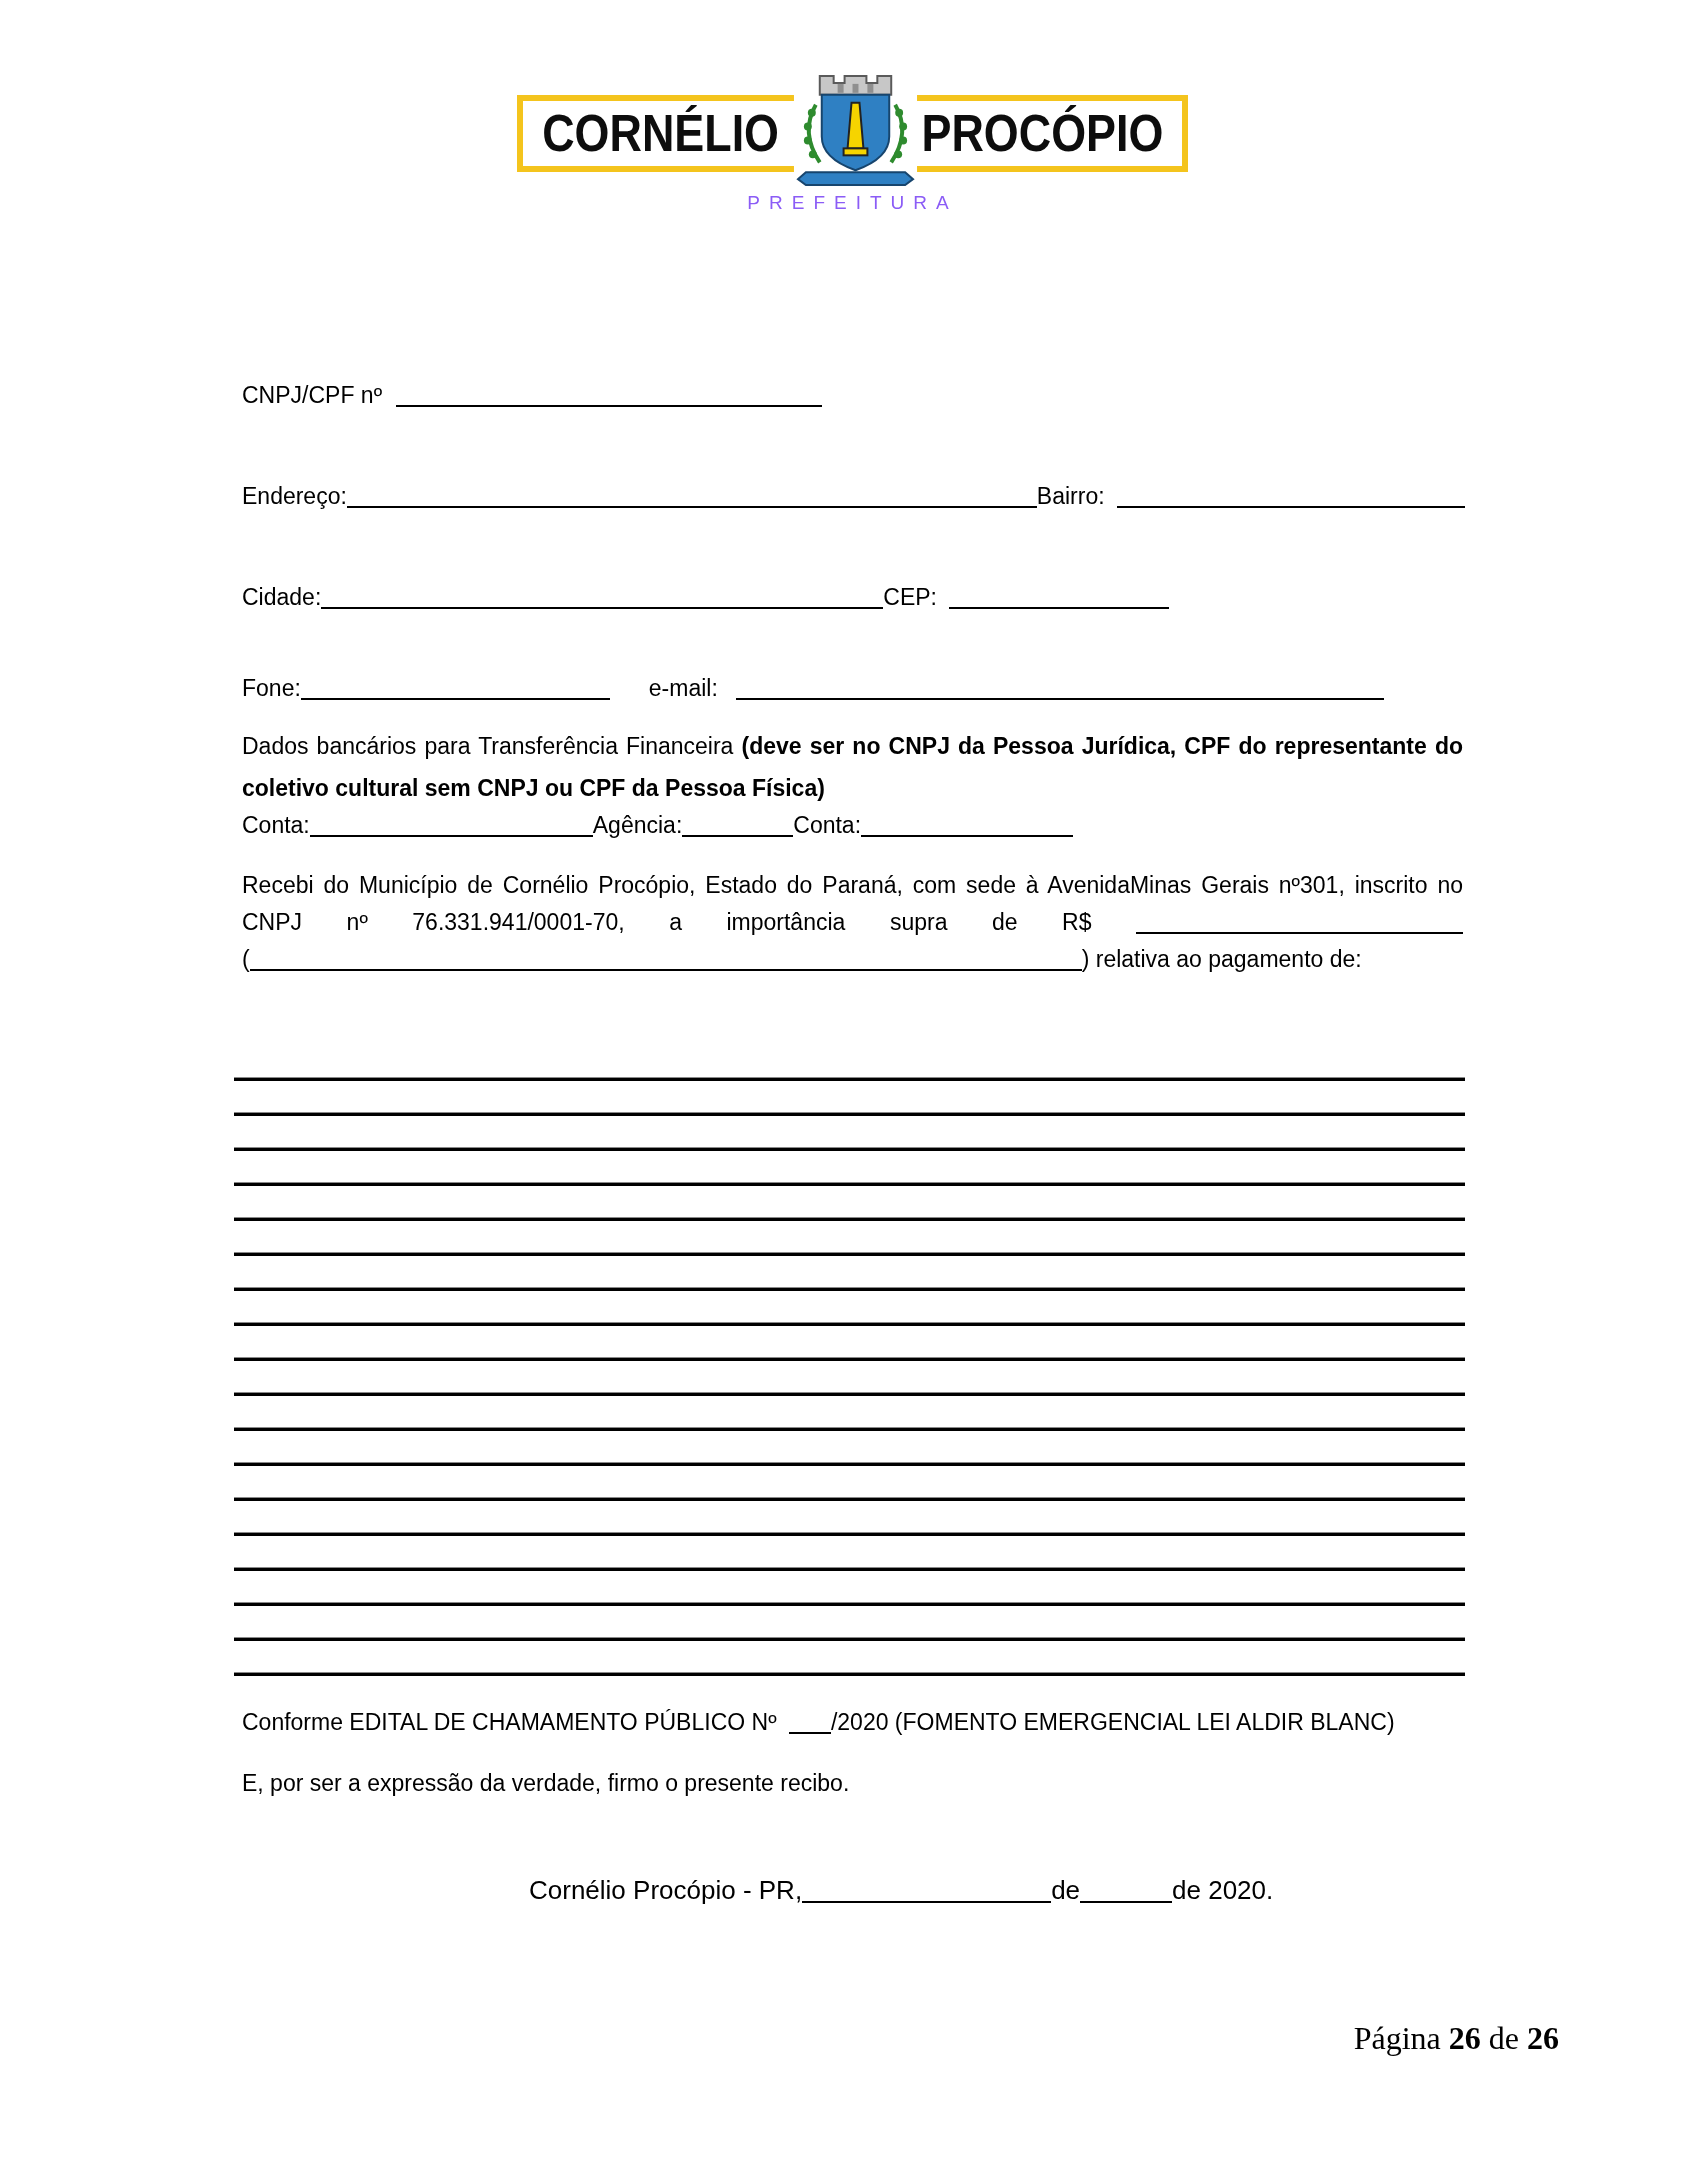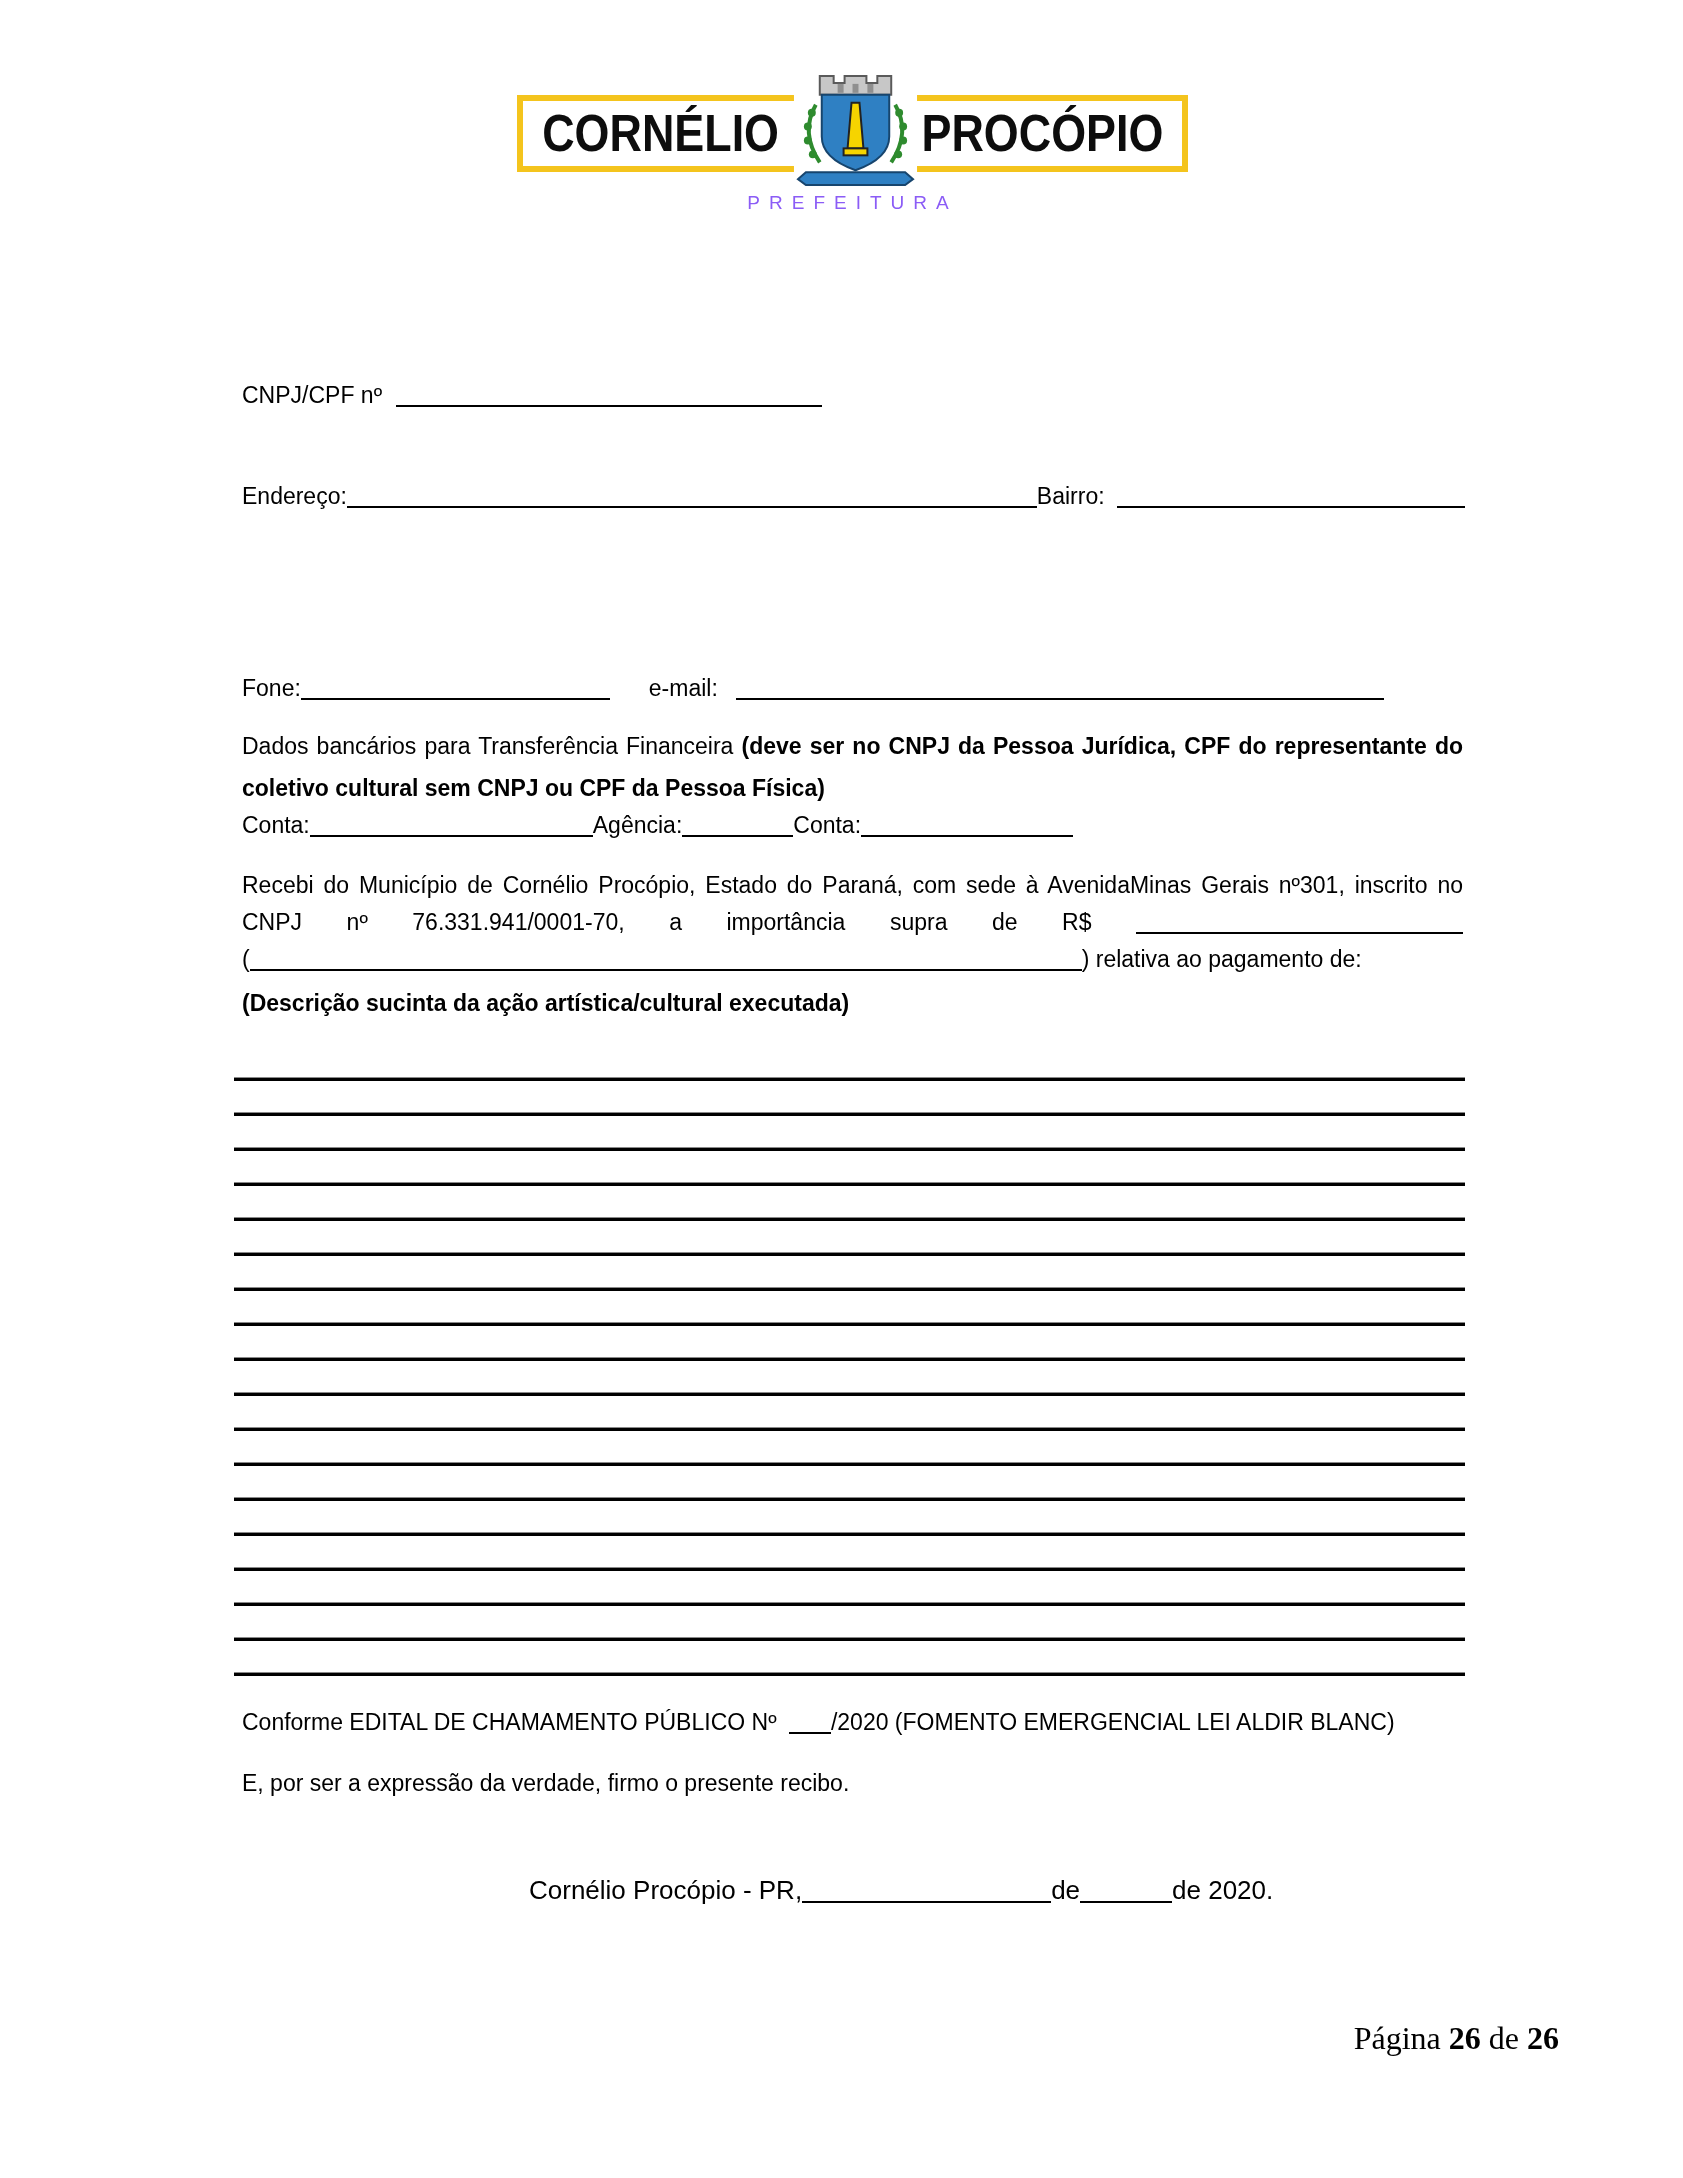--- a/index.html
+++ b/index.html
@@ -81,20 +81,24 @@
   <div class="row nw" style="top:483px;">
     <span>Endereço:</span><span class="bl" style="width:690px;"></span><span>Bairro:</span>
     <span class="bl" style="width:348px;margin-left:6px;"></span>
   </div>
 
   <div class="row nw" style="top:382px;">
     <span>CNPJ/CPF nº</span>
     <span class="bl" style="width:426px;margin-left:8px;"></span>
   </div>
 
+  <div class="row nw" style="top:584px;">
+    <span>Cidade:</span><span class="bl" style="width:562px;"></span><span>CEP:</span>
+    <span class="bl" style="width:220px;margin-left:6px;"></span>
+  </div>
 
   <div class="row nw" style="top:675px;">
     <span>Fone:</span><span class="bl" style="width:309px;"></span><span style="margin-left:39px;">e-mail:</span>
     <span class="bl" style="width:648px;margin-left:12px;"></span>
   </div>
 
   <div class="row para" style="top:725px;">
     <div class="jl">
       <span>Dados bancários para Transferência Financeira </span><span class="b">(deve ser no CNPJ da Pessoa Jurídica, CPF do representante do</span>
     </div>
@@ -111,21 +115,20 @@
     <div class="jl">Recebi do Município de Cornélio Procópio, Estado do Paraná, com sede à AvenidaMinas Gerais nº301, inscrito no</div>
     <div class="jl">
       <span>CNPJ nº 76.331.941/0001-70, a importância supra de R$</span>
       <span class="bl" style="width:327px;"></span>
     </div>
     <div>
       <span>(</span><span class="bl" style="width:832px;"></span><span>) relativa ao pagamento de:</span>
     </div>
   </div>
 
-  <div class="row nw b" style="top:990px;">(Descrição sucinta da ação artística/cultural executada)</div>
 
   <div class="ruled">
     <div class="ln"></div>
     <div class="ln"></div>
     <div class="ln"></div>
     <div class="ln"></div>
     <div class="ln"></div>
     <div class="ln"></div>
     <div class="ln"></div>
     <div class="ln"></div>

